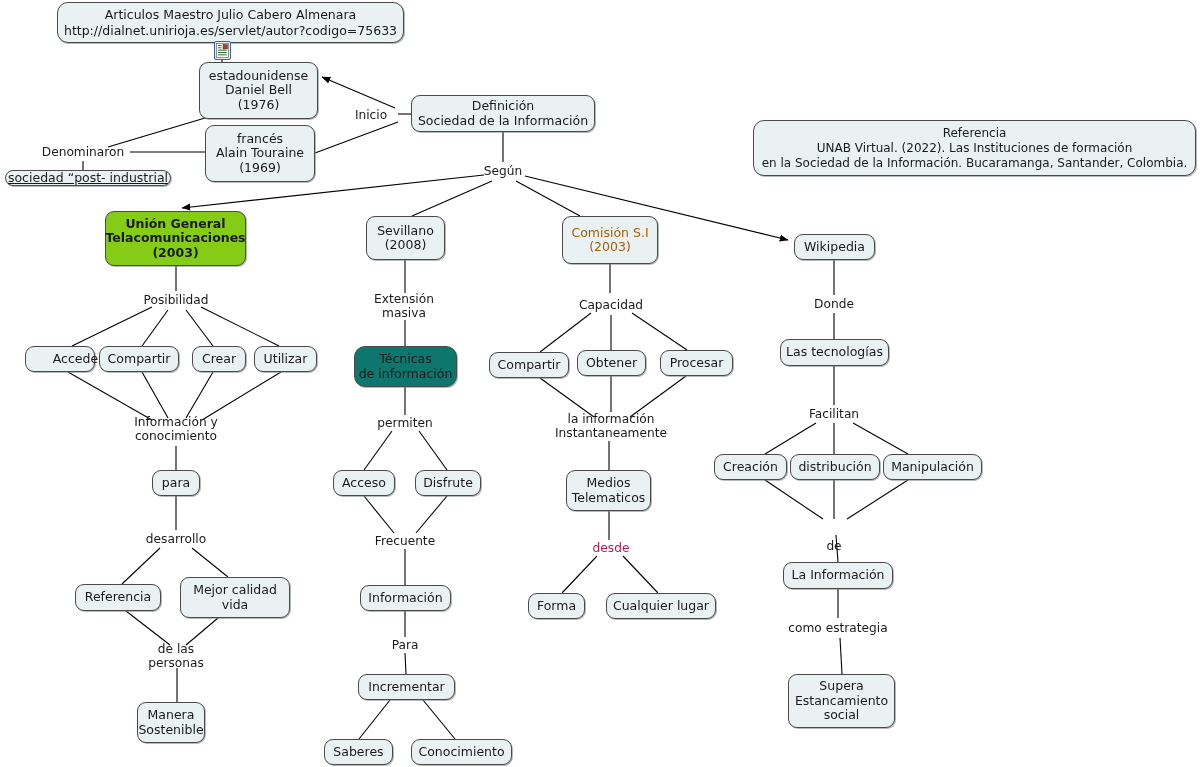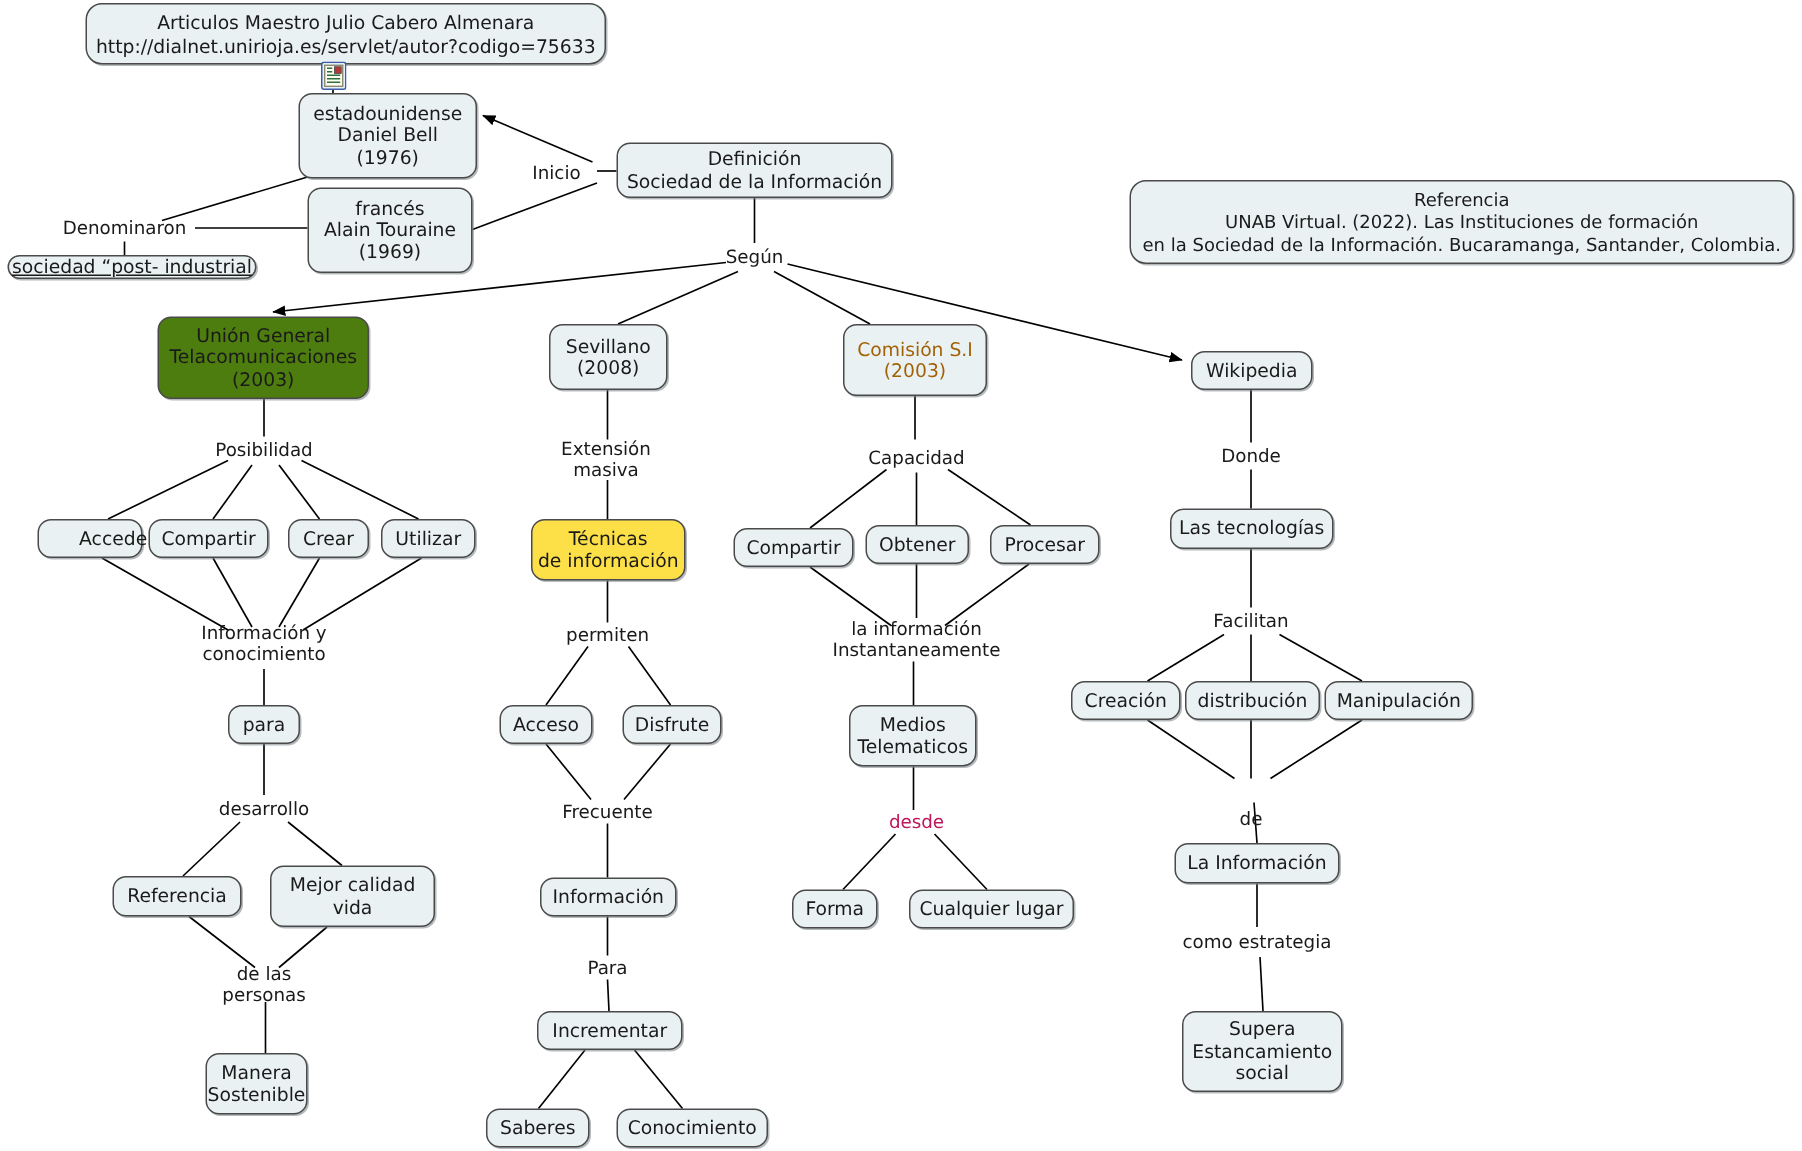--- a/index.html
+++ b/index.html
@@ -157,39 +157,39 @@
 (1976)</div>
       <div class="node" style="left: 205px; top: 125px; width: 110px; height: 57px; background: rgb(234, 241, 243); border-color: rgb(74, 74, 74); color: rgb(26, 26, 26);">francés
 Alain Touraine
 (1969)</div>
       <div class="node" style="left: 5px; top: 170px; width: 166px; height: 16px; background: rgb(234, 241, 243); border-color: rgb(74, 74, 74); color: rgb(26, 26, 26); text-decoration: underline;">sociedad “post- industrial</div>
       <div class="node" style="left: 411px; top: 95px; width: 184px; height: 37px; background: rgb(234, 241, 243); border-color: rgb(74, 74, 74); color: rgb(26, 26, 26);">Definición
 Sociedad de la Información</div>
       <div class="node ref-node" style="left: 753px; top: 120px; width: 443px; height: 56px; background: rgb(234, 241, 243); border-color: rgb(74, 74, 74); color: rgb(26, 26, 26);">Referencia
 UNAB Virtual. (2022). Las Instituciones de formación
 en la Sociedad de la Información. Bucaramanga, Santander, Colombia.</div>
-      <div class="node" style="left: 105px; top: 211px; width: 141px; height: 55px; background: #4d7c0f; border-color: rgb(74, 74, 74); color: rgb(26, 26, 26);">Unión General
+      <div class="node" style="left: 105px; top: 211px; width: 141px; height: 55px; background: #84cc16; border-color: rgb(74, 74, 74); color: rgb(26, 26, 26); font-weight: bold;">Unión General
 Telacomunicaciones
 (2003)</div>
       <div class="node" style="left: 366px; top: 216px; width: 79px; height: 44px; background: rgb(234, 241, 243); border-color: rgb(74, 74, 74); color: rgb(26, 26, 26);">Sevillano
 (2008)</div>
       <div class="node" style="left: 562px; top: 216px; width: 96px; height: 48px; background: rgb(234, 241, 243); border-color: rgb(74, 74, 74); color: #a16207;">Comisión S.I
 (2003)</div>
       <div class="node" style="left: 794px; top: 234px; width: 81px; height: 26px; background: rgb(234, 241, 243); border-color: rgb(74, 74, 74); color: rgb(26, 26, 26);">Wikipedia</div>
       <div class="node" style="left: 25px; top: 346px; width: 70px; height: 26px; background: rgb(234, 241, 243); border-color: rgb(74, 74, 74); color: rgb(26, 26, 26); padding-left: 36px;">Acceder</div>
       <div class="node" style="left: 99px; top: 346px; width: 80px; height: 26px; background: rgb(234, 241, 243); border-color: rgb(74, 74, 74); color: rgb(26, 26, 26);">Compartir</div>
       <div class="node" style="left: 192px; top: 346px; width: 54px; height: 26px; background: rgb(234, 241, 243); border-color: rgb(74, 74, 74); color: rgb(26, 26, 26);">Crear</div>
       <div class="node" style="left: 254px; top: 346px; width: 63px; height: 26px; background: rgb(234, 241, 243); border-color: rgb(74, 74, 74); color: rgb(26, 26, 26); text-align: center;">Utilizar</div>
       <div class="node" style="left: 152px; top: 470px; width: 48px; height: 26px; background: rgb(234, 241, 243); border-color: rgb(74, 74, 74); color: rgb(26, 26, 26);">para</div>
       <div class="node" style="left: 75px; top: 584px; width: 86px; height: 27px; background: rgb(234, 241, 243); border-color: rgb(74, 74, 74); color: rgb(26, 26, 26);">Referencia</div>
       <div class="node" style="left: 180px; top: 577px; width: 110px; height: 41px; background: rgb(234, 241, 243); border-color: rgb(74, 74, 74); color: rgb(26, 26, 26);">Mejor calidad
 vida</div>
       <div class="node" style="left: 137px; top: 702px; width: 68px; height: 41px; background: rgb(234, 241, 243); border-color: rgb(74, 74, 74); color: rgb(26, 26, 26);">Manera
 Sostenible</div>
-      <div class="node" style="left: 354px; top: 346px; width: 103px; height: 41px; background: #fde047; border-color: rgb(74, 74, 74); color: rgb(26, 26, 26);">Técnicas
+      <div class="node" style="left: 354px; top: 346px; width: 103px; height: 41px; background: #0f766e; border-color: rgb(74, 74, 74); color: rgb(26, 26, 26); border-radius: 11px;">Técnicas
 de información</div>
       <div class="node" style="left: 333px; top: 470px; width: 62px; height: 26px; background: rgb(234, 241, 243); border-color: rgb(74, 74, 74); color: rgb(26, 26, 26);">Acceso</div>
       <div class="node" style="left: 415px; top: 470px; width: 66px; height: 26px; background: rgb(234, 241, 243); border-color: rgb(74, 74, 74); color: rgb(26, 26, 26);">Disfrute</div>
       <div class="node" style="left: 360px; top: 585px; width: 91px; height: 26px; background: rgb(234, 241, 243); border-color: rgb(74, 74, 74); color: rgb(26, 26, 26);">Información</div>
       <div class="node" style="left: 358px; top: 674px; width: 97px; height: 26px; background: rgb(234, 241, 243); border-color: rgb(74, 74, 74); color: rgb(26, 26, 26);">Incrementar</div>
       <div class="node" style="left: 324px; top: 739px; width: 69px; height: 26px; background: rgb(234, 241, 243); border-color: rgb(74, 74, 74); color: rgb(26, 26, 26);">Saberes</div>
       <div class="node" style="left: 411px; top: 739px; width: 101px; height: 26px; background: rgb(234, 241, 243); border-color: rgb(74, 74, 74); color: rgb(26, 26, 26);">Conocimiento</div>
       <div class="node" style="left: 489px; top: 352px; width: 80px; height: 26px; background: rgb(234, 241, 243); border-color: rgb(74, 74, 74); color: rgb(26, 26, 26);">Compartir</div>
       <div class="node" style="left: 577px; top: 350px; width: 69px; height: 26px; background: rgb(234, 241, 243); border-color: rgb(74, 74, 74); color: rgb(26, 26, 26);">Obtener</div>
       <div class="node" style="left: 660px; top: 350px; width: 73px; height: 26px; background: rgb(234, 241, 243); border-color: rgb(74, 74, 74); color: rgb(26, 26, 26);">Procesar</div>

